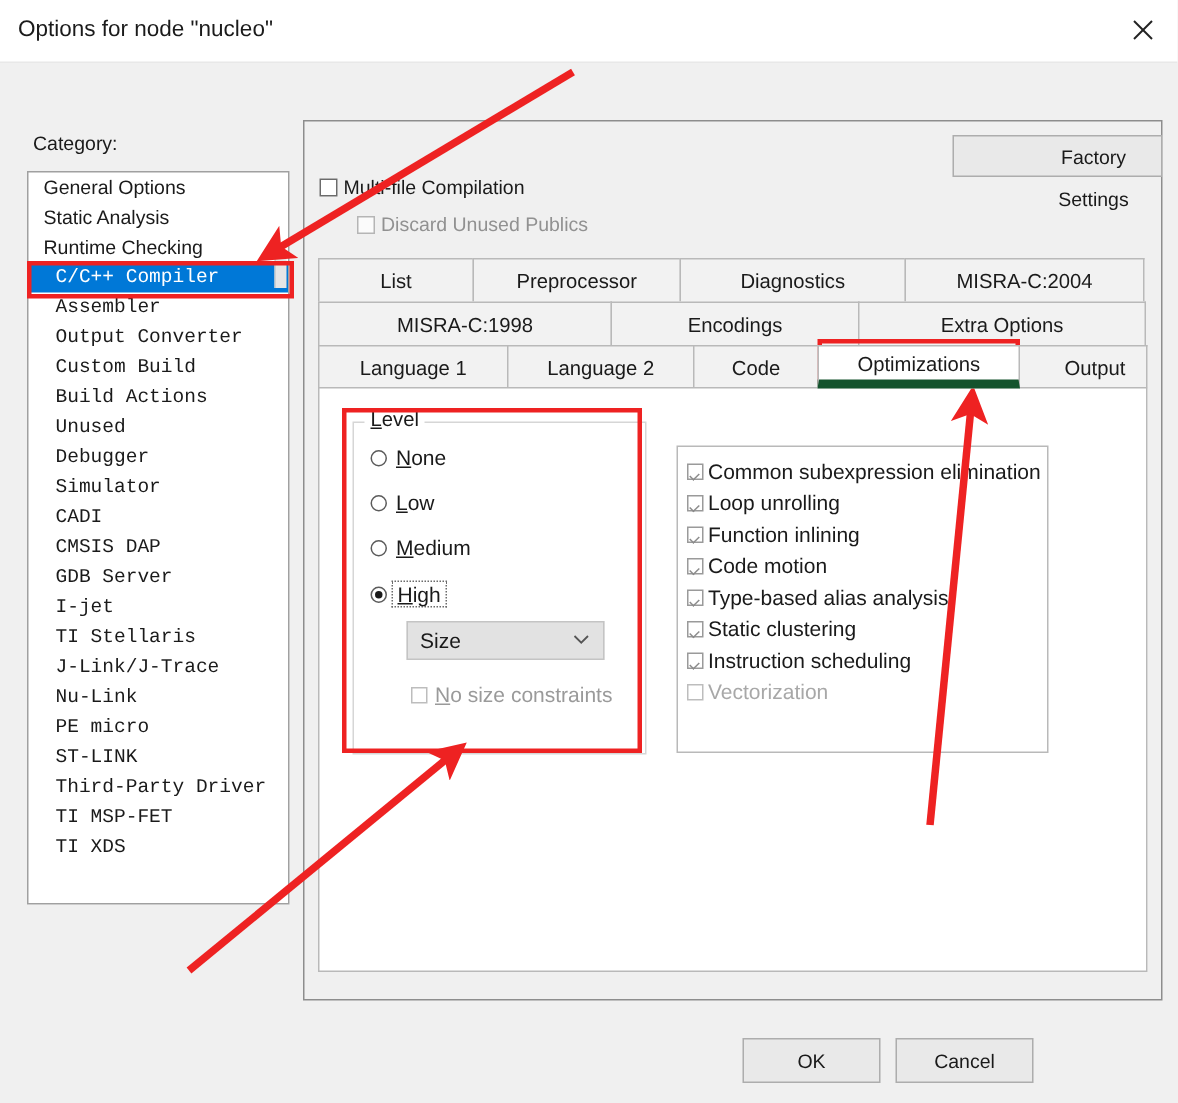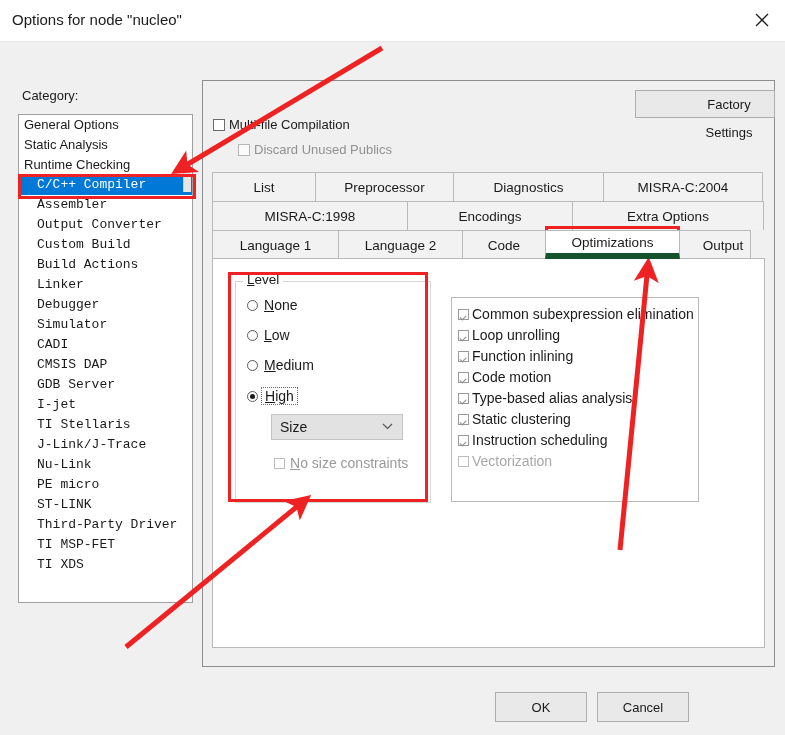--- a/index.html
+++ b/index.html
@@ -66,21 +66,21 @@
     position: absolute;
     left: 18px; top: 114px;
     width: 173px; height: 487px;
     background: #ffffff;
     border: 1px solid #a0a0a0;
     overflow: hidden;
   }
   .cat-item {
     height: 20px;
     line-height: 20px;
-    padding-left: 5px;
+    padding-left: 10px;
     font-size: 13px;
     color: #1a1a1a;
     white-space: nowrap;
     cursor: default;
   }
   .cat-item.indent { padding-left: 18px; font-family: Liberation Mono, monospace; }
   .cat-item.selected {
     background: #0078d7;
     color: #ffffff;
   }
@@ -348,21 +348,21 @@
   <div id="cat-list">
     <div id="cat-items">
         <div class="cat-item">General Options</div>
         <div class="cat-item">Static Analysis</div>
         <div class="cat-item">Runtime Checking</div>
         <div class="cat-item indent selected">C/C++ Compiler</div>
         <div class="cat-item indent">Assembler</div>
         <div class="cat-item indent">Output Converter</div>
         <div class="cat-item indent">Custom Build</div>
         <div class="cat-item indent">Build Actions</div>
-        <div class="cat-item indent">Linker</div>
+        <div class="cat-item indent">Unused</div>
         <div class="cat-item indent">Debugger</div>
         <div class="cat-item indent">Simulator</div>
         <div class="cat-item indent">CADI</div>
         <div class="cat-item indent">CMSIS DAP</div>
         <div class="cat-item indent">GDB Server</div>
         <div class="cat-item indent">I-jet</div>
         <div class="cat-item indent">TI Stellaris</div>
         <div class="cat-item indent">J-Link/J-Trace</div>
         <div class="cat-item indent">Nu-Link</div>
         <div class="cat-item indent">PE micro</div>
@@ -396,21 +396,21 @@
       <div class="tab-row">
         <div class="tab" style="width: 196px;">MISRA-C:1998</div>
         <div class="tab" style="width: 166px;">Encodings</div>
         <div class="tab" style="width: 192px;">Extra Options</div>
       </div>
       <div class="tab-row">
         <div class="tab" style="width: 127px;">Language 1</div>
         <div class="tab" style="width: 125px;">Language 2</div>
         <div class="tab" style="width: 84px;">Code</div>
         <div class="tab active" style="width: 135px;">Optimizations</div>
-        <div class="tab" style="width: 72px; padding-left: 16px;">Output</div>
+        <div class="tab" style="width: 86px; padding-left: 16px;">Output</div>
       </div>
     </div>
 
   <div id="tabpage">
 
     <div id="level-group"></div>
     <div id="level-legend">
       <span class="u">L</span><span>evel</span>
     </div>
 

